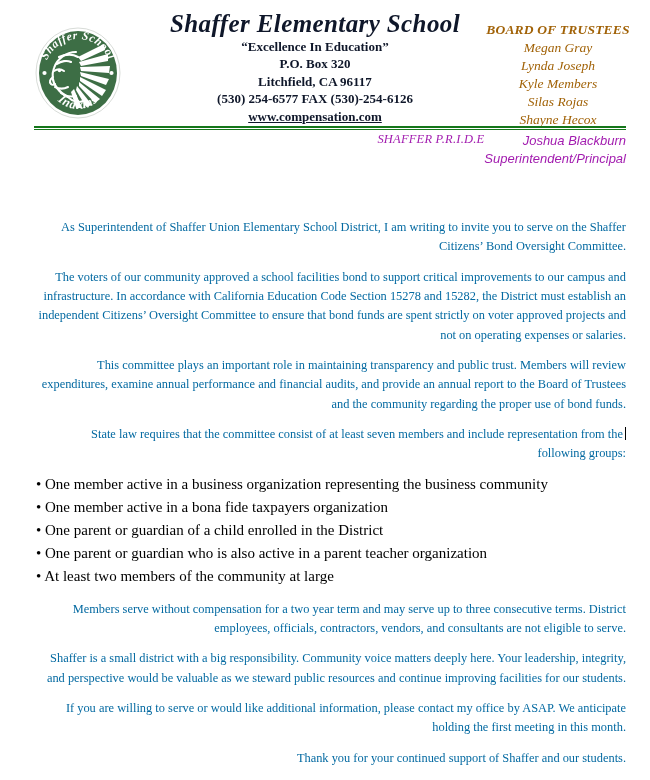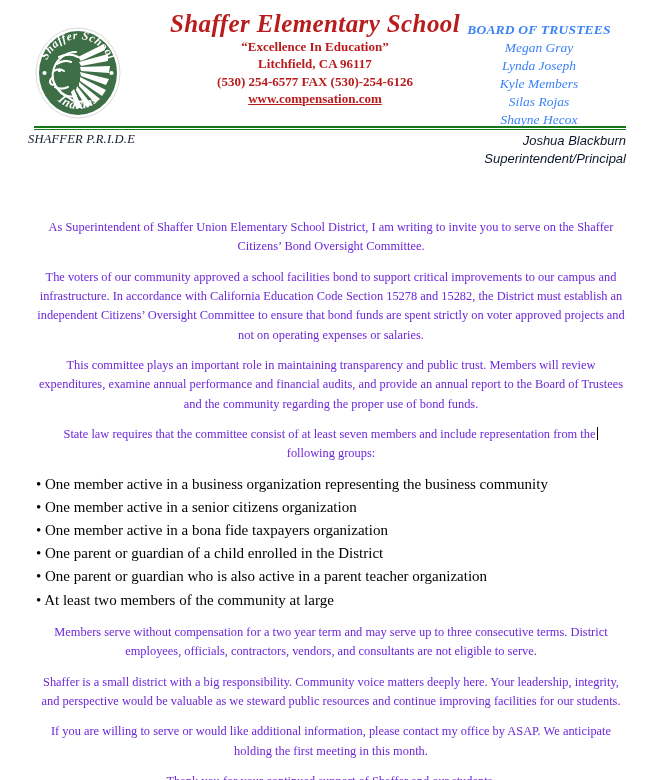--- a/index.html
+++ b/index.html
@@ -38,21 +38,21 @@
     height: 110px;
   }
   .logo-wrap svg { display: block; }
 
   .center-head {
     position: absolute;
     left: 150px;
     top: 10px;
     width: 330px;
     text-align: center;
-    color: #b91c1c;
+    color: #0f172a;
   }
   .school-name {
     font-family: "Liberation Serif", "DejaVu Serif", serif;
     font-style: italic;
     font-weight: bold;
     font-size: 25px;
     letter-spacing: 0.4px;
     line-height: 1.12;
     white-space: nowrap;
   }
@@ -62,25 +62,25 @@
     font-size: 13px;
     line-height: 1.34;
     white-space: nowrap;
   }
   .head-line.url {
     text-decoration: underline;
   }
 
   .trustees {
     position: absolute;
-    right: 31px;
+    right: 12px;
     top: 22px;
     width: 160px;
     text-align: center;
-    color: #3b82f6;
+    color: #a16207;
   }
   .trustees-title {
     font-family: "Liberation Serif", "DejaVu Serif", serif;
     font-style: italic;
     font-weight: bold;
     font-size: 13.5px;
     letter-spacing: 0.2px;
     line-height: 1.25;
     white-space: nowrap;
   }
@@ -112,23 +112,23 @@
     height: 1px;
     background: #15761a;
   }
 
   .pride-row {
     position: absolute;
     left: 28px;
     right: 24px;
     top: 132px;
     display: flex;
-    justify-content: space-between;
+    justify-content: flex-end;
     align-items: flex-start;
-    color: #0f172a;
+    color: #a21caf;
   }
   .pride-left {
     font-family: "Liberation Serif", "DejaVu Serif", serif;
     font-style: italic;
     font-size: 12.5px;
     letter-spacing: 0.2px;
     white-space: nowrap;
   }
   .pride-right {
     text-align: right;
@@ -145,23 +145,23 @@
   .body-area {
     position: absolute;
     left: 36px;
     right: 24px;
     top: 218px;
   }
   .para {
     font-family: "Liberation Serif", "DejaVu Serif", serif;
     font-size: 12.4px;
     line-height: 1.56;
-    text-align: center;
+    text-align: right;
     margin: 0 0 11px 0;
-    color: #6d28d9;
+    color: #0369a1;
   }
   .para.tight { margin-bottom: 9px; }
   .bullets {
     margin: 0 0 11px 0;
     padding: 0;
     list-style: none;
   }
   .bullets li {
     font-family: "Liberation Serif", "DejaVu Serif", serif;
     font-size: 15px;
@@ -231,20 +231,21 @@
         </g>
         <g fill="#ffffff">
           <circle cx="33.5" cy="53.5" r="1.7"></circle>
         </g>
       </svg>
     </div>
 
     <div class="center-head">
       <div class="school-name">Shaffer Elementary School</div>
       <div class="head-line">“Excellence In Education”</div>
+      <div class="head-line">P.O. Box 320</div>
       <div class="head-line">Litchfield, CA  96117</div>
       <div class="head-line">(530) 254-6577  FAX (530)-254-6126</div>
       <div class="head-line url">www.compensation.com</div>
     </div>
 
     <div class="trustees">
       <div class="trustees-title">BOARD OF TRUSTEES</div>
       <div class="trustee-name">Megan Gray</div>
       <div class="trustee-name">Lynda Joseph</div>
       <div class="trustee-name">Kyle Members</div>
@@ -272,21 +273,20 @@
     <p class="para">As Superintendent of Shaffer Union Elementary School District, I am writing to invite you to serve on the Shaffer Citizens’ Bond Oversight Committee.</p>
 
     <p class="para"><span>The voters of our community approved a school facilities bond to support critical improvements to our campus and infrastructure. In accordance with California Education Code Section 15278 and 15282, the </span><span class="u">District</span><span> must establish an independent Citizens’ Oversight Committee to ensure that bond funds are spent strictly on voter approved projects and not on operating expenses or salaries.</span></p>
 
     <p class="para">This committee plays an important role in maintaining transparency and public trust. Members will review expenditures, examine annual performance and financial audits, and provide an annual report to the Board of Trustees and the community regarding the proper use of bond funds.</p>
 
     <p class="para tight"><span>State law requires that the committee consist of at least seven members and include representation from the</span><span class="caret"></span><br><span>following groups:</span></p>
 
     <ul class="bullets">
       <li><span>• One member active in a business organization representing the business community</span></li>
-      <li><span>• One member active in a senior citizens organization</span></li>
       <li><span>• One member active in a bona fide </span><span class="u">taxpayers</span><span> organization</span></li>
       <li><span>• One parent or guardian of a child enrolled in the </span><span class="u">District</span><span></span></li>
       <li><span>• One parent or guardian who is also active in a parent teacher organization</span></li>
       <li><span>• At least two members of the community at large</span></li>
     </ul>
 
     <p class="para"><span>Members serve without compensation for a </span><span class="u">two year</span><span> term and may serve up to three consecutive terms. District employees, officials, contractors, vendors, and consultants are not eligible to serve.</span></p>
 
     <p class="para">Shaffer is a small district with a big responsibility. Community voice matters deeply here. Your leadership, integrity, and perspective would be valuable as we steward public resources and continue improving facilities for our students.</p>
 

